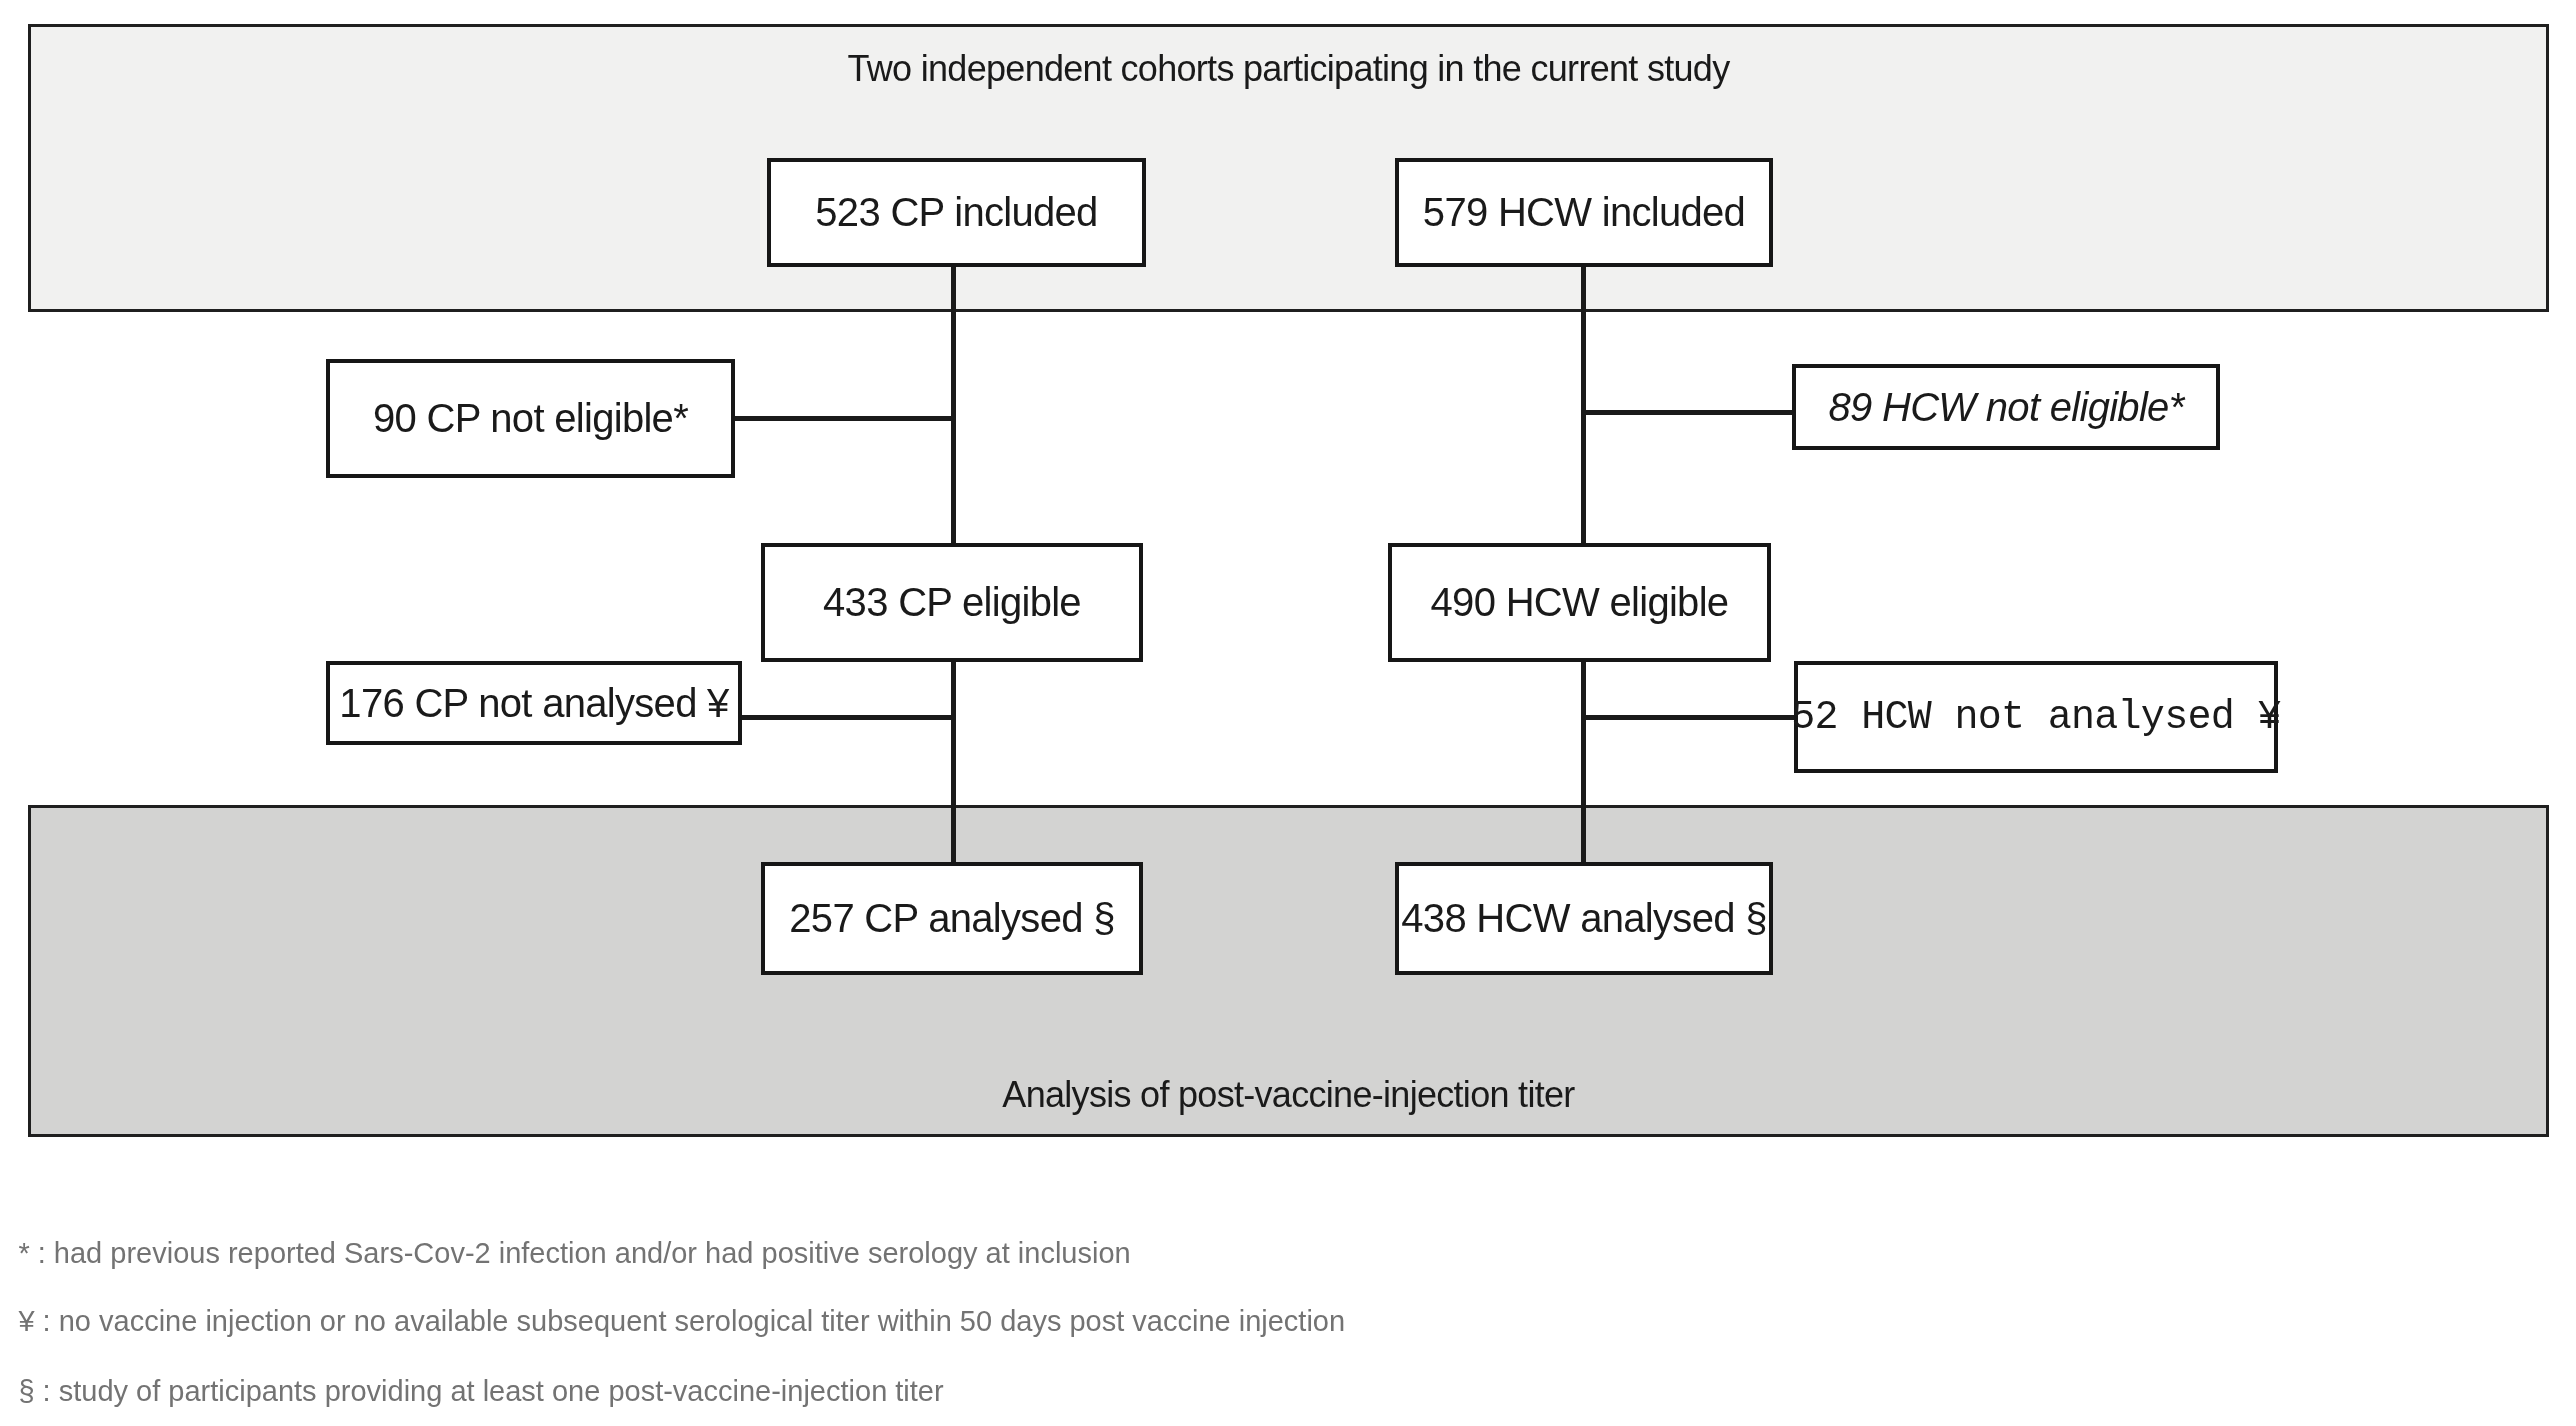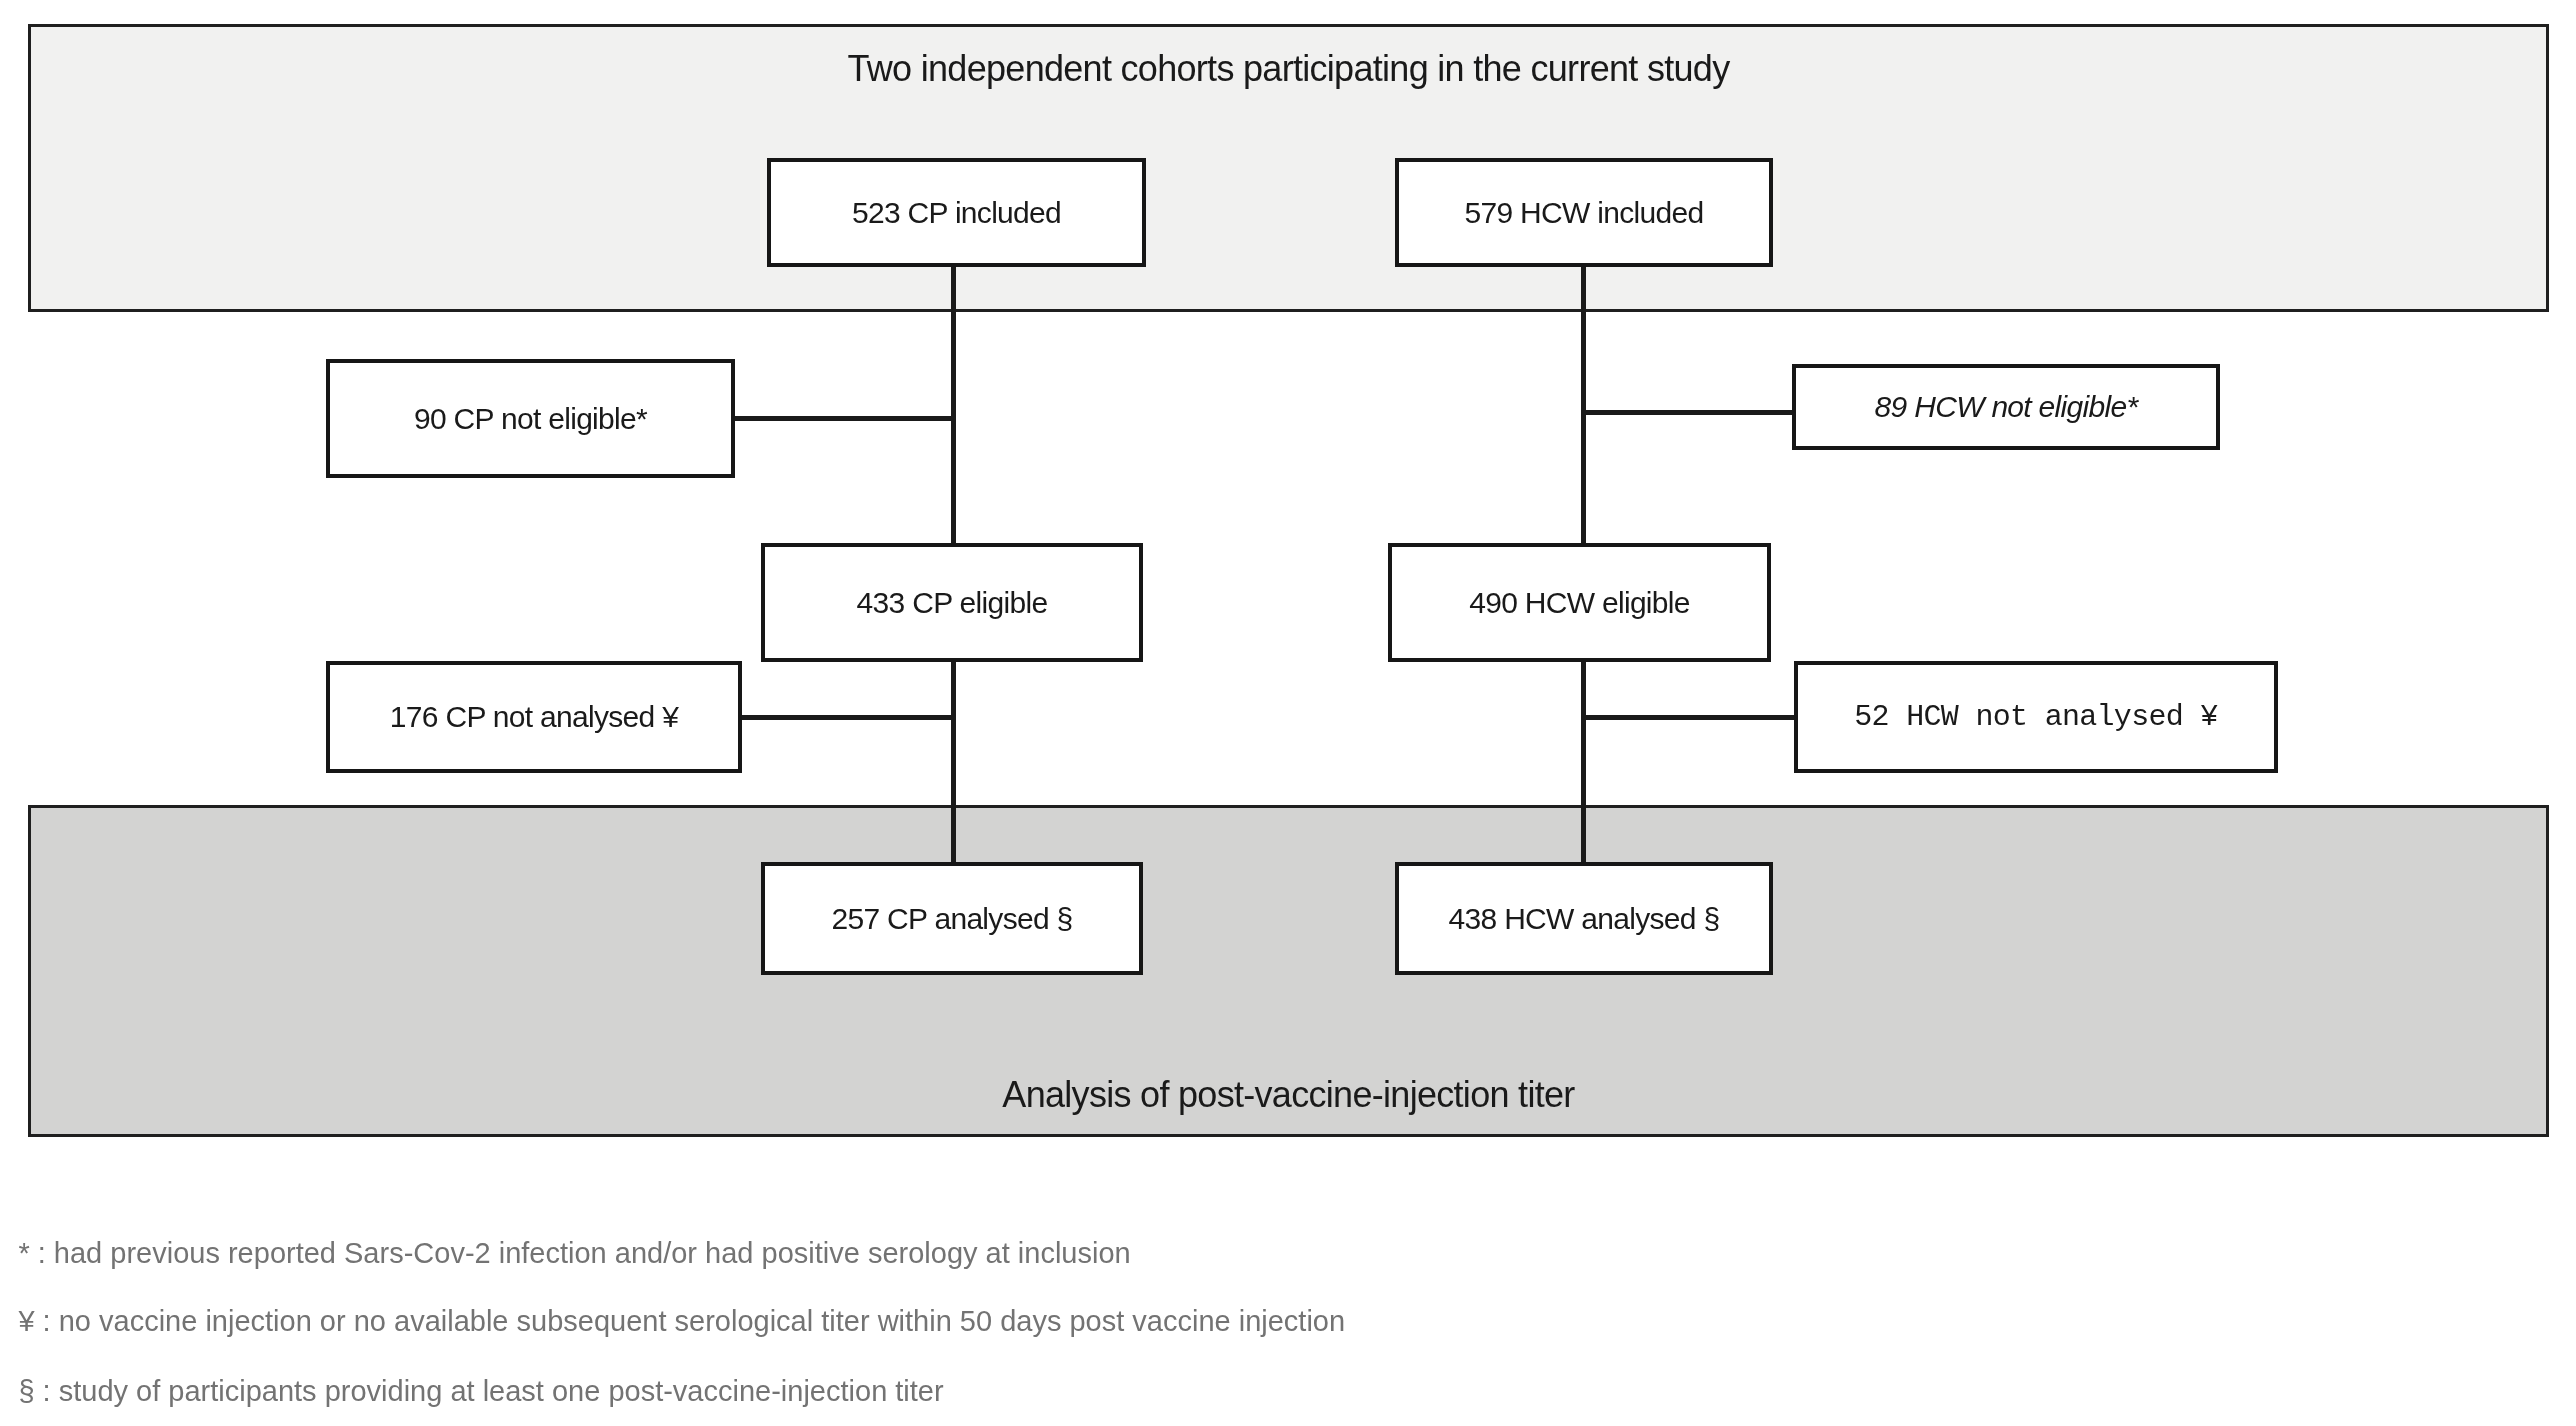--- a/index.html
+++ b/index.html
@@ -30,36 +30,36 @@
     font-size:36px;letter-spacing:-0.7px;color:var(--text-color);
     font-family:"Liberation Sans",sans-serif;
   }
   .band-top .band-title{top:21px;}
   .band-bottom .band-title{bottom:18.4px;}
   .node{
     position:absolute;
     background:var(--box-bg);
     border:4.6px solid #161616;
     display:flex;align-items:center;justify-content:center;
-    font-size:30px;letter-spacing:-0.7px;
+    font-size:40px;letter-spacing:-0.7px;
     text-align:left;white-space:nowrap;
     color:var(--text-color);
     z-index:3;
   }
   .connector{
     position:absolute;background:var(--line-color);z-index:2;
   }
   
   .n-cp-included      {left:767px;top:158px; width:379px;height:109px;}
   .n-hcw-included     {left:1395px;top:158px; width:378px;height:109px;}
   .n-cp-not-eligible  {left:326px; top:359px; width:409px;height:119px;}
   .n-hcw-not-eligible {left:1792px;top:364px; width:428px;height:86px;font-style:italic;}
   .n-cp-eligible      {left:761px;top:543px; width:382px;height:119px;}
   .n-hcw-eligible     {left:1388px;top:543px; width:383px;height:119px;}
-  .n-cp-not-analysed  {left:326px; top:661px;width:416px;height:112px;}
+  .n-cp-not-analysed  {left:326px; top:661px;width:416px;height:84px;}
   .n-hcw-not-analysed {left:1794px;top:661px;width:484px;height:112px;font-family:Liberation Mono, monospace;}
   .n-cp-analysed      {left:761px;top:862px;width:382px;height:113px;}
   .n-hcw-analysed     {left:1395px;top:862px;width:378px;height:113px;}
   
   .l-cp-v1 {left:951px;top:267px; width:4.6px;  height:277px;}
   .l-cp-v2 {left:951px;top:659px;width:4.6px;  height:206px;}
   .l-hcw-v1{left:1581px;top:267px; width:4.6px;  height:277px;}
   .l-hcw-v2{left:1581px;top:659px;width:4.6px;  height:206px;}
   .l-cp-h1 {left:731px;top:416px; width:223px;height:4.6px;}
   .l-hcw-h1{left:1583px;top:410px; width:212px;height:4.6px;}

